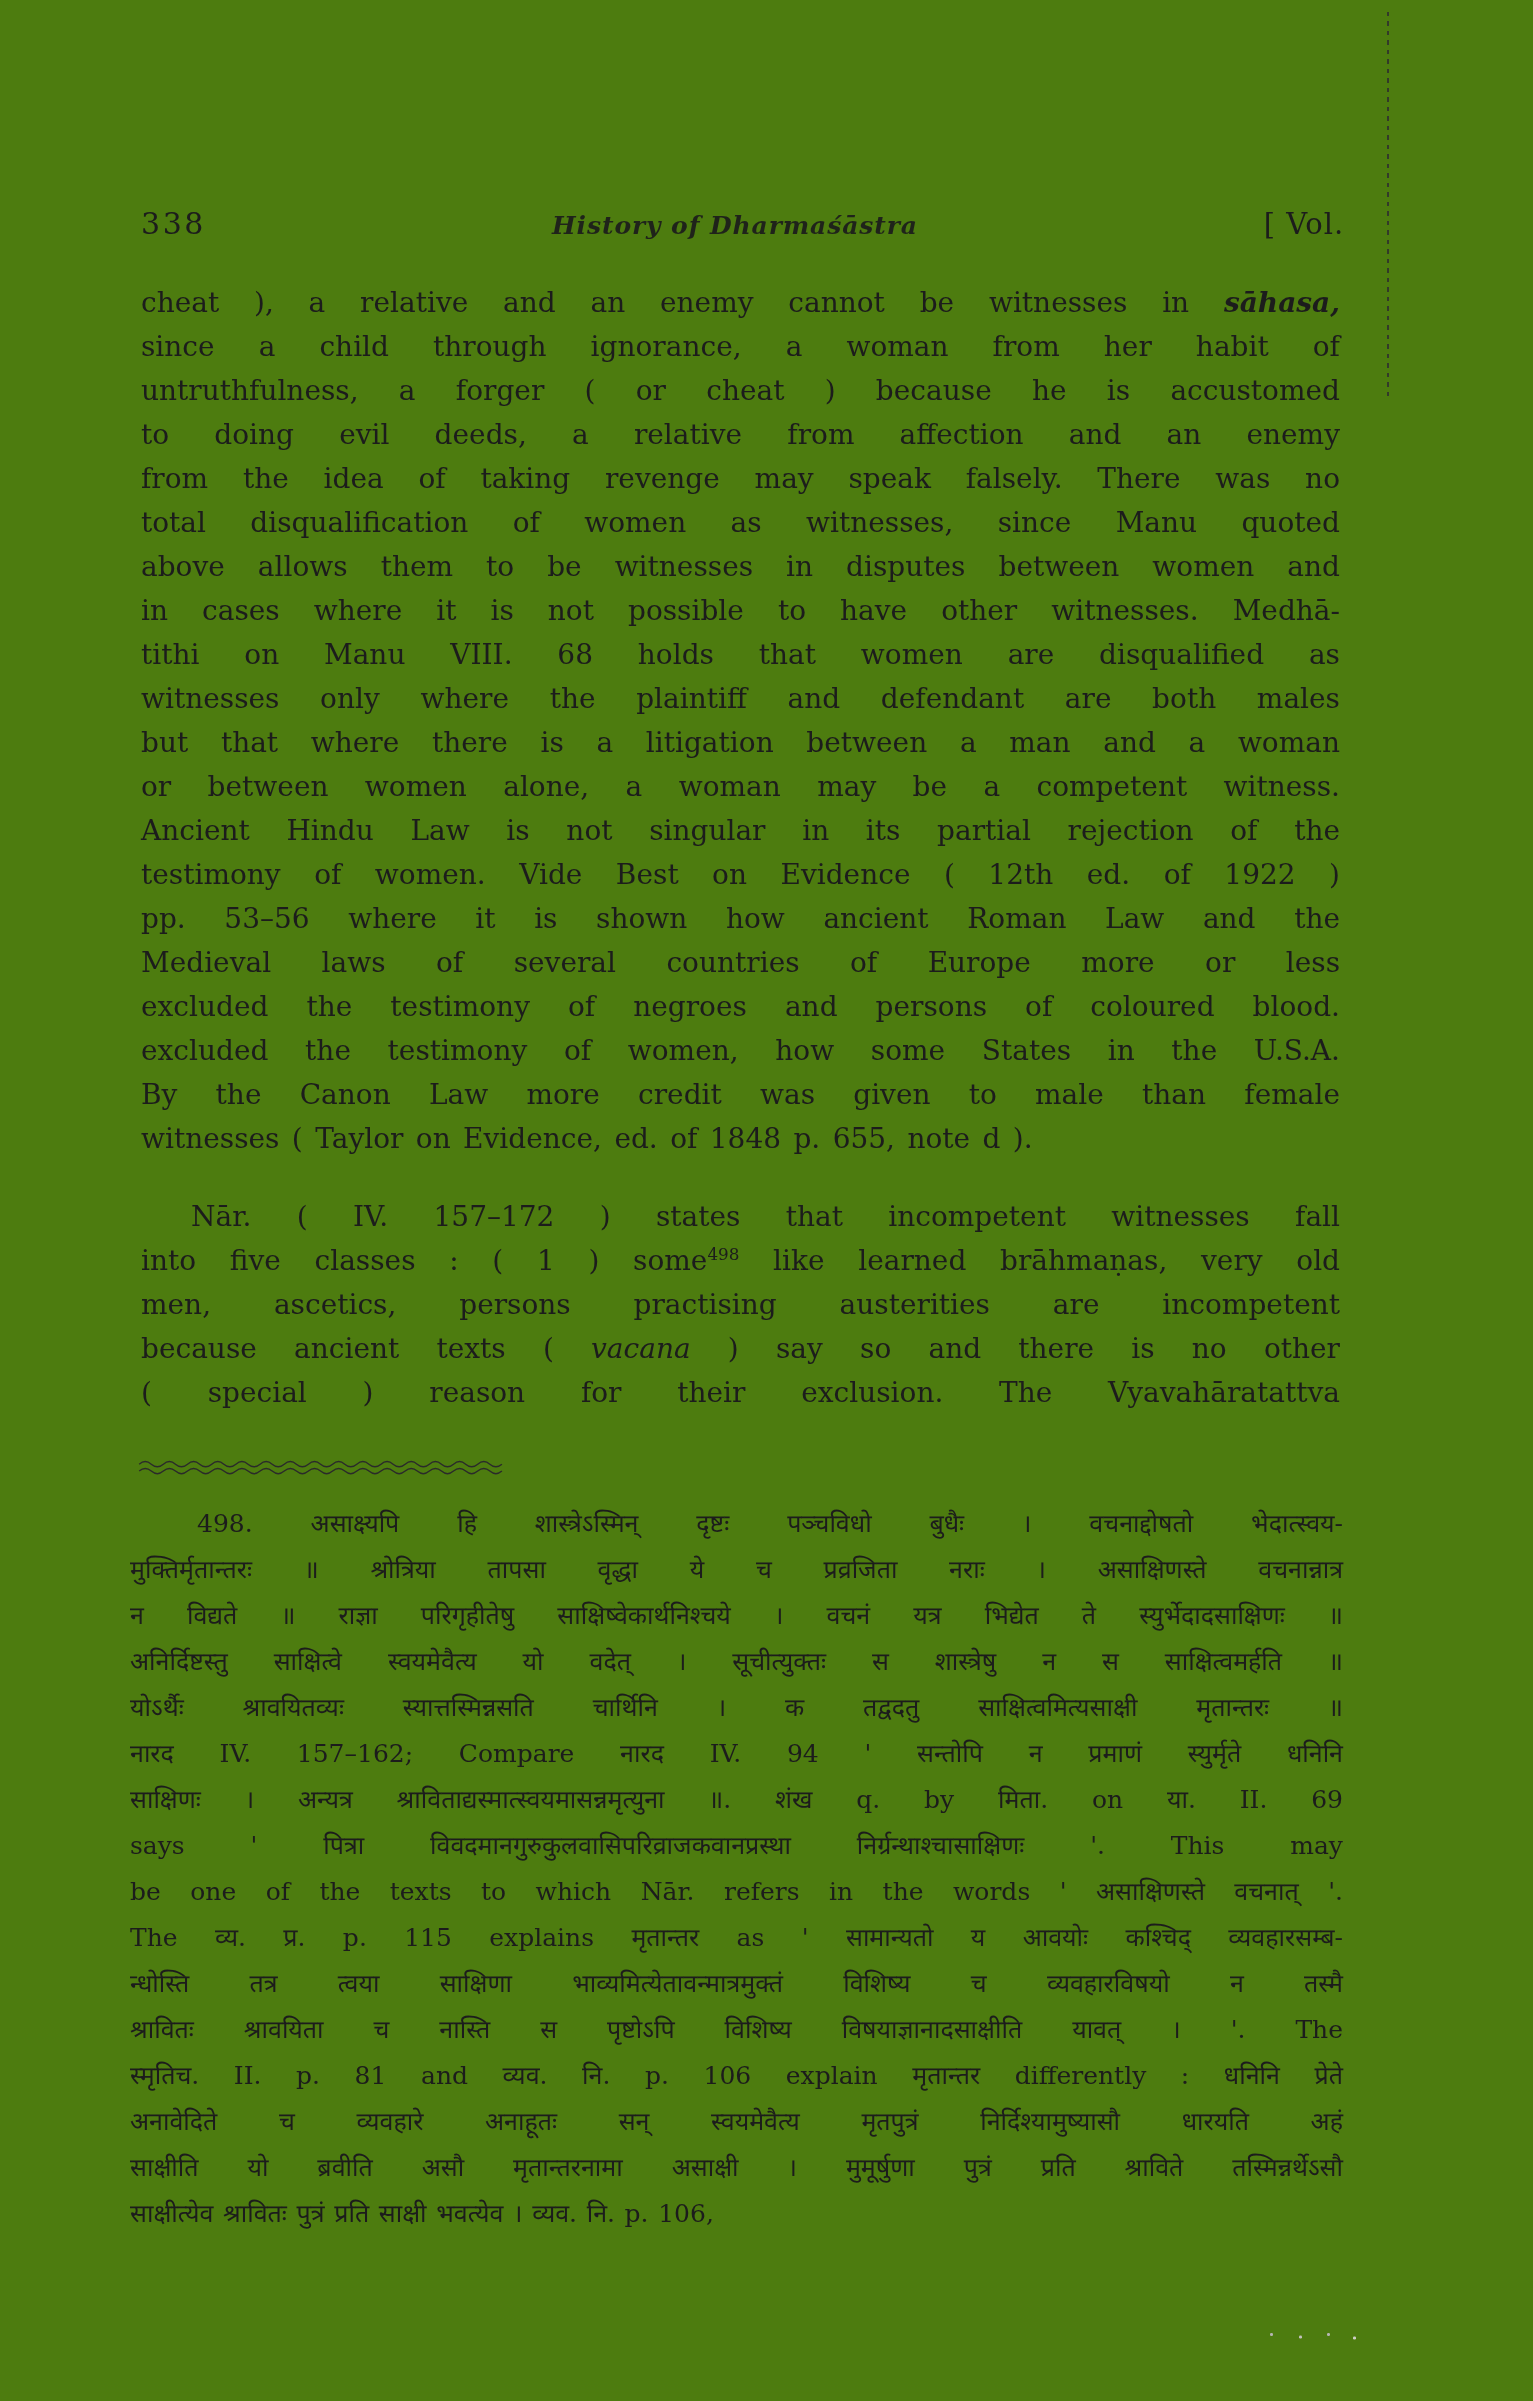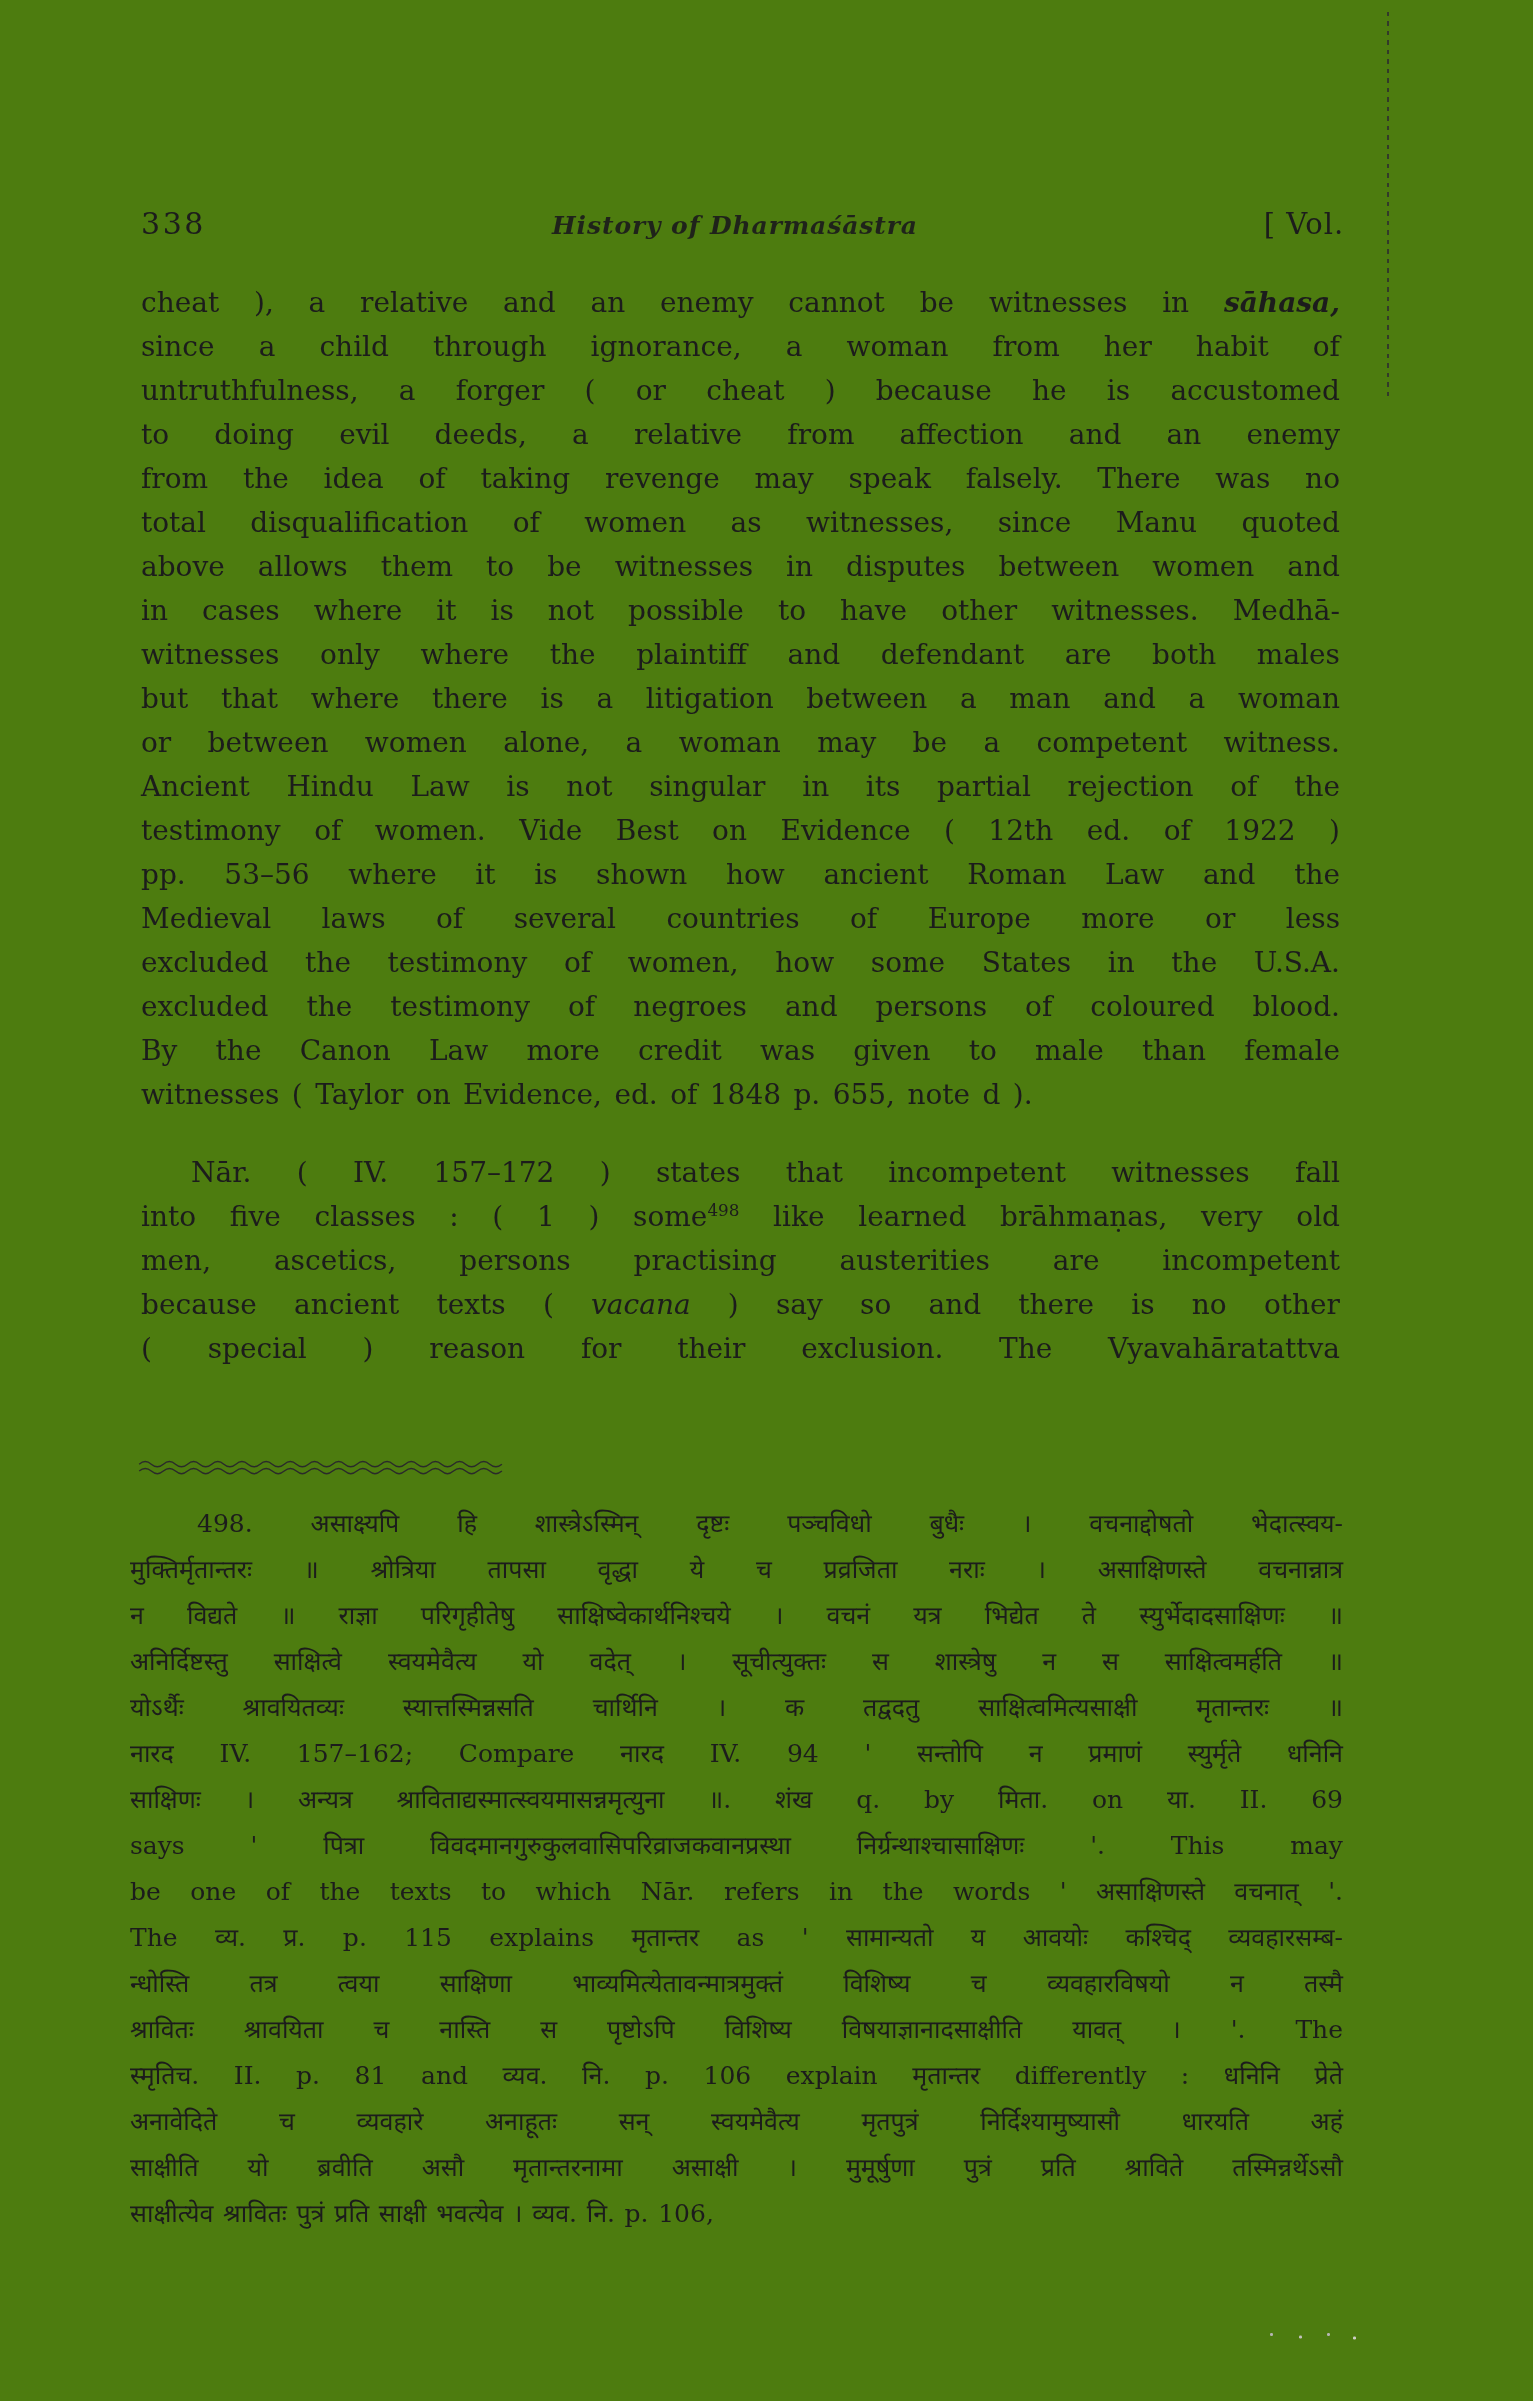--- a/index.html
+++ b/index.html
@@ -64,29 +64,30 @@
   <div class="bodytext" id="body-paragraphs">
       <div class="para">
         <div class="line">cheat ), a relative and an enemy cannot be  witnesses in <i style="font-weight: bold;">sāhasa,</i></div>
         <div class="line">since a child through ignorance, a woman from her habit of</div>
         <div class="line">untruthfulness, a forger ( or cheat ) because he is accustomed</div>
         <div class="line">to doing evil deeds, a relative from affection and an enemy</div>
         <div class="line">from the idea of taking revenge may speak falsely.  There was no</div>
         <div class="line">total disqualification of women as witnesses, since Manu quoted</div>
         <div class="line">above allows them to be witnesses in disputes between women and</div>
         <div class="line">in cases where it is not possible to have other witnesses.  Medhā-</div>
+        <div class="line">tithi on Manu VIII. 68 holds that women are disqualified as</div>
         <div class="line">witnesses only where the plaintiff and defendant are both males</div>
         <div class="line">but that where there is a litigation between a man and a woman</div>
         <div class="line">or between women alone, a woman may be a competent witness.</div>
         <div class="line">Ancient Hindu Law is not singular in its partial rejection of the</div>
         <div class="line">testimony of women.  Vide Best on Evidence ( 12th ed. of 1922 )</div>
         <div class="line">pp. 53–56 where it is shown how ancient Roman Law and the</div>
         <div class="line">Medieval laws of several countries of Europe more or less</div>
+        <div class="line">excluded the testimony of negroes and persons of coloured blood.</div>
         <div class="line">excluded the testimony of women, how some States in the U.S.A.</div>
-        <div class="line">excluded the testimony of negroes and persons of coloured blood.</div>
         <div class="line">By the Canon Law more credit was given to male than female</div>
         <div class="line">witnesses ( Taylor on Evidence, ed. of 1848 p. 655, note d ).</div>
       </div>
       <div class="para indent-first justify-last">
         <div class="line">Nār. ( IV. 157–172 ) states that incompetent witnesses fall</div>
         <div class="line">into five classes : ( 1 ) some<sup>498</sup> like learned brāhmaṇas, very old</div>
         <div class="line">men, ascetics, persons practising austerities are incompetent</div>
         <div class="line">because ancient texts ( <i>vacana</i> ) say so and there is no other</div>
         <div class="line">( special ) reason for their exclusion.  The Vyavahāratattva</div>
       </div>

